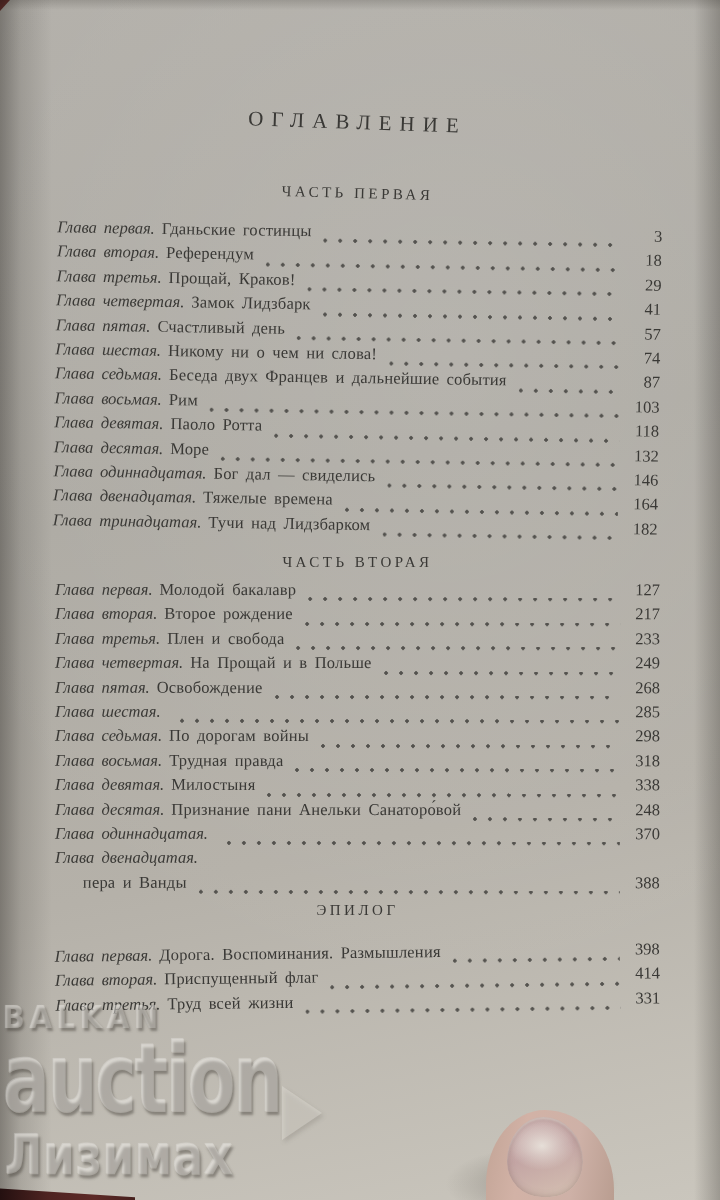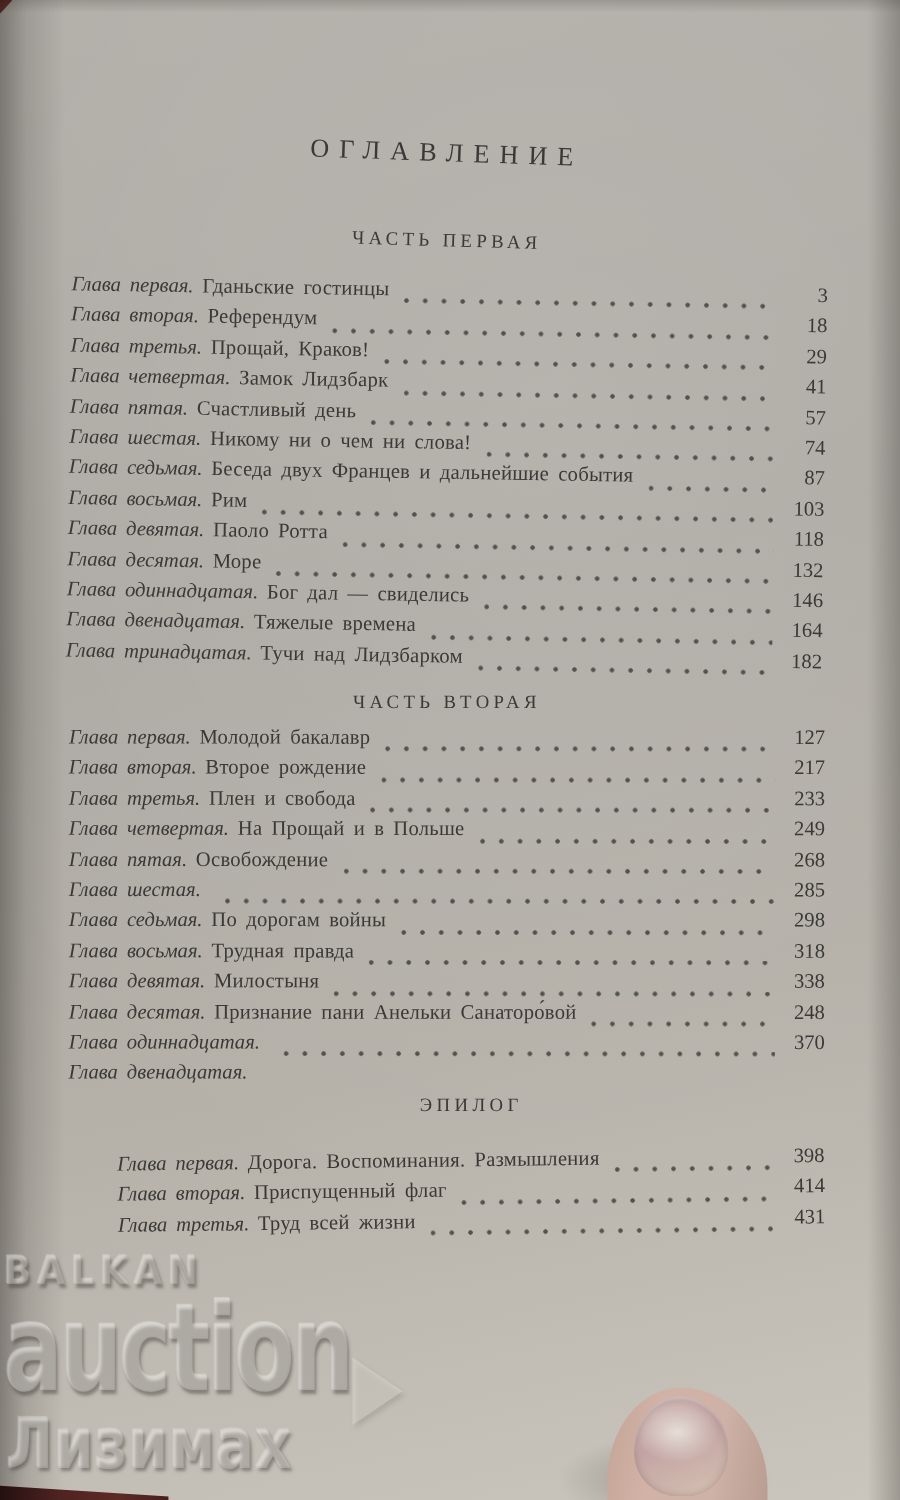--- a/index.html
+++ b/index.html
@@ -23,21 +23,21 @@
     clip-path:polygon(0 18%,100% 80%,100% 100%,0 100%);}
 
   
   .toc{position:absolute;left:55px;top:110px;right:60px;color:var(--c-ink,#3a3936);}
   .toc-title{margin:0 0 50px;font-size:21px;font-weight:normal;text-align:center;
     letter-spacing:8px;transform:rotate(2deg);}
   .heading{margin:0;font-size:15px;font-weight:normal;text-align:center;letter-spacing:3.5px;}
   .sec-0 .heading{margin-bottom:18px;transform:rotate(1.6deg);}
   .sec-1{margin-top:17px;}
   .sec-1 .heading{margin-bottom:7px;}
-  .sec-2{margin-top:6px;margin-left:39px;}
+  .sec-2{margin-top:6px;}
   .sec-2 .heading{margin-bottom:22px;}
   .sec-0 .rows{transform:rotate(0.9deg);}
   .sec-1 .rows{transform:rotate(0.05deg);}
   .sec-2 .rows{transform:rotate(-0.7deg);}
   .row{display:flex;align-items:baseline;line-height:24.4px;font-size:16.5px;
     word-spacing:3px;white-space:nowrap;}
   .row .prefix{font-style:italic;margin-right:7px;}
   .row .rtitle{letter-spacing:.2px;}
   .row .dots{flex:1 1 auto;min-width:0;height:4px;margin:0 8px 1px 12px;align-self:flex-end;
     background-image:radial-gradient(circle at 2px 2px,var(--c-ink,#3a3936) 1.5px,rgba(0,0,0,0) 2.1px);
@@ -227,20 +227,26 @@
   </div>
             <div class="row">
     <span class="prefix">Глава одиннадцатая.</span>
     <span class="dots"></span>
     <span class="pnum">370</span>
   </div>
             <div class="row no-leader">
     <span class="prefix">Глава двенадцатая.</span>
 
   </div>
+            <div class="row cont">
+
+    <span class="rtitle">пера и Ванды</span>
+    <span class="dots"></span>
+    <span class="pnum">388</span>
+  </div>
           </div>
   </section>
         <section class="section sec-2">
     <h2 class="heading">ЭПИЛОГ</h2>
     <div class="rows">
             <div class="row">
     <span class="prefix">Глава первая.</span>
     <span class="rtitle">Дорога. Воспоминания. Размышления</span>
     <span class="dots"></span>
     <span class="pnum">398</span>
@@ -248,21 +254,21 @@
             <div class="row">
     <span class="prefix">Глава вторая.</span>
     <span class="rtitle">Приспущенный флаг</span>
     <span class="dots"></span>
     <span class="pnum">414</span>
   </div>
             <div class="row">
     <span class="prefix">Глава третья.</span>
     <span class="rtitle">Труд всей жизни</span>
     <span class="dots"></span>
-    <span class="pnum">431</span>
+    <span class="pnum">331</span>
   </div>
           </div>
   </section>
       </div>
   </div>
 
   <div class="gutter"></div>
   <div class="edge-right"></div>
   <div class="edge-top"></div>
   <div class="cover-corner"></div>

